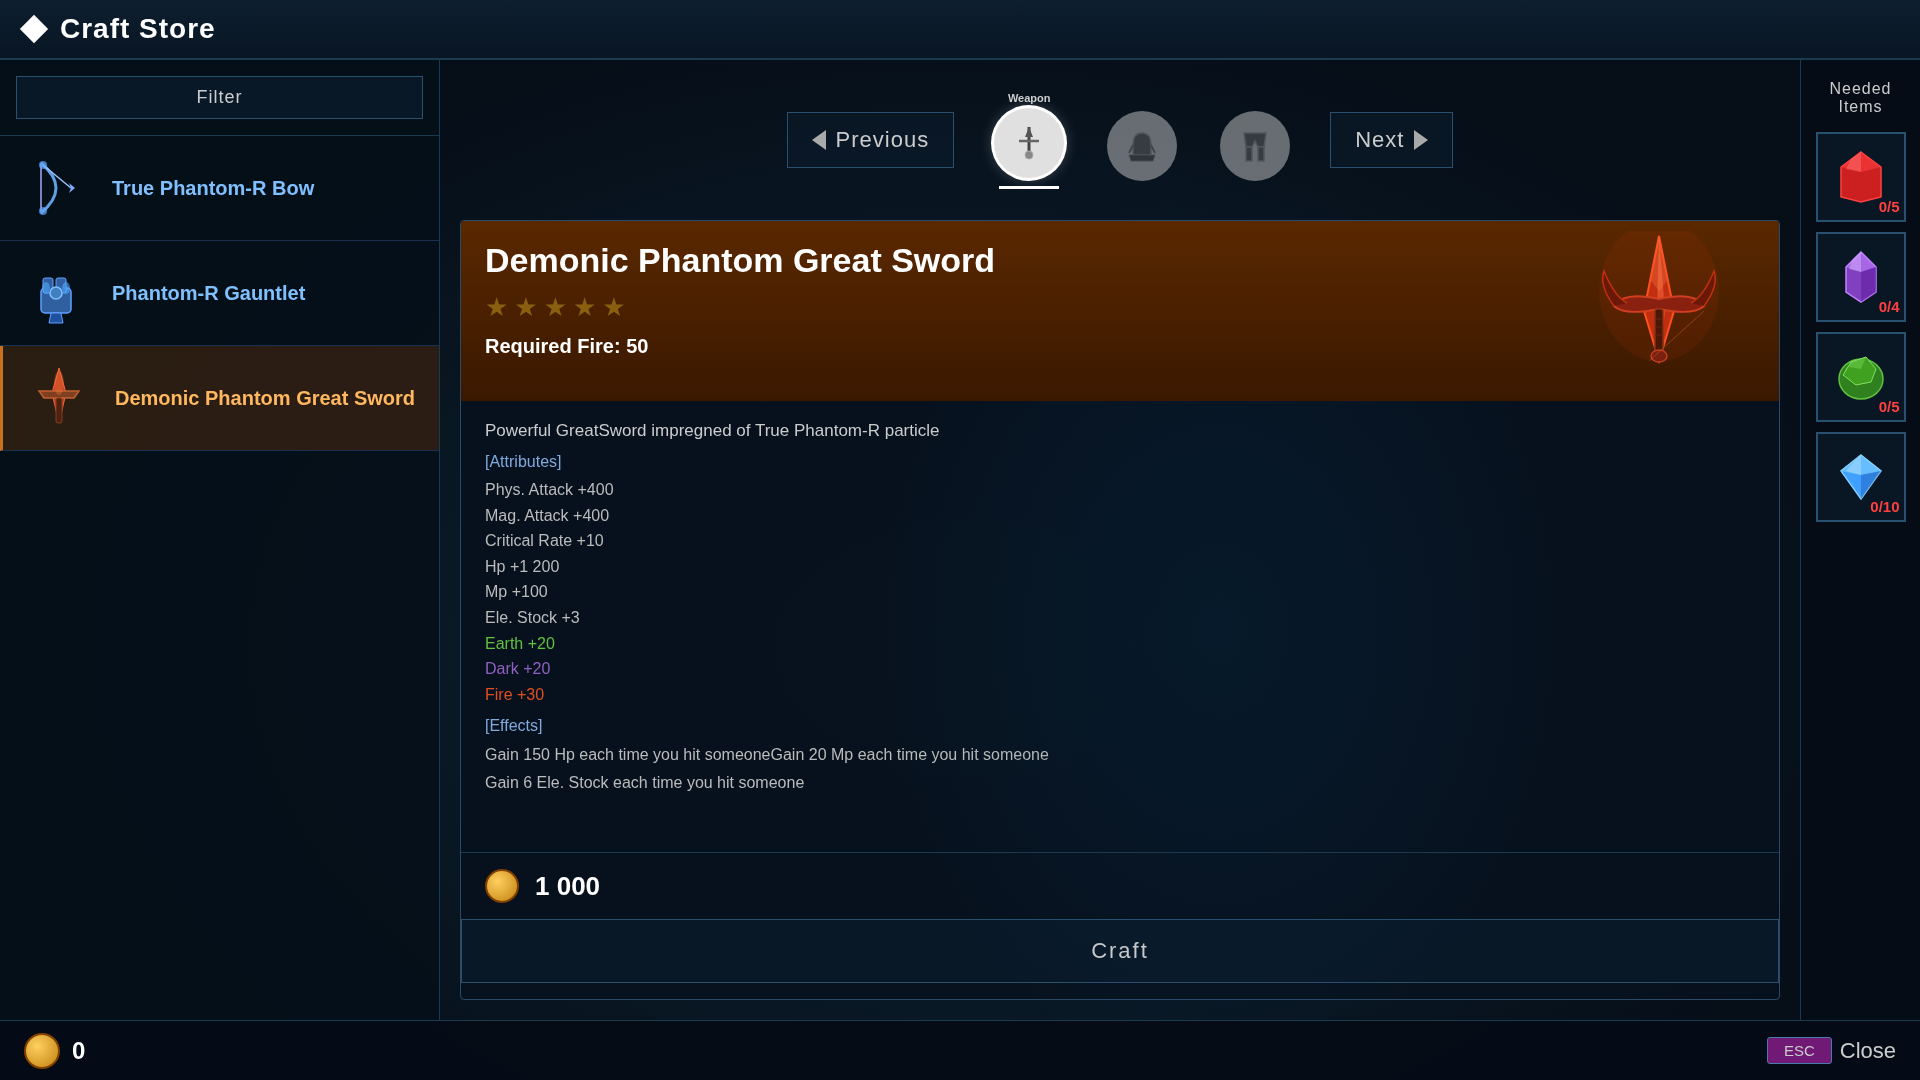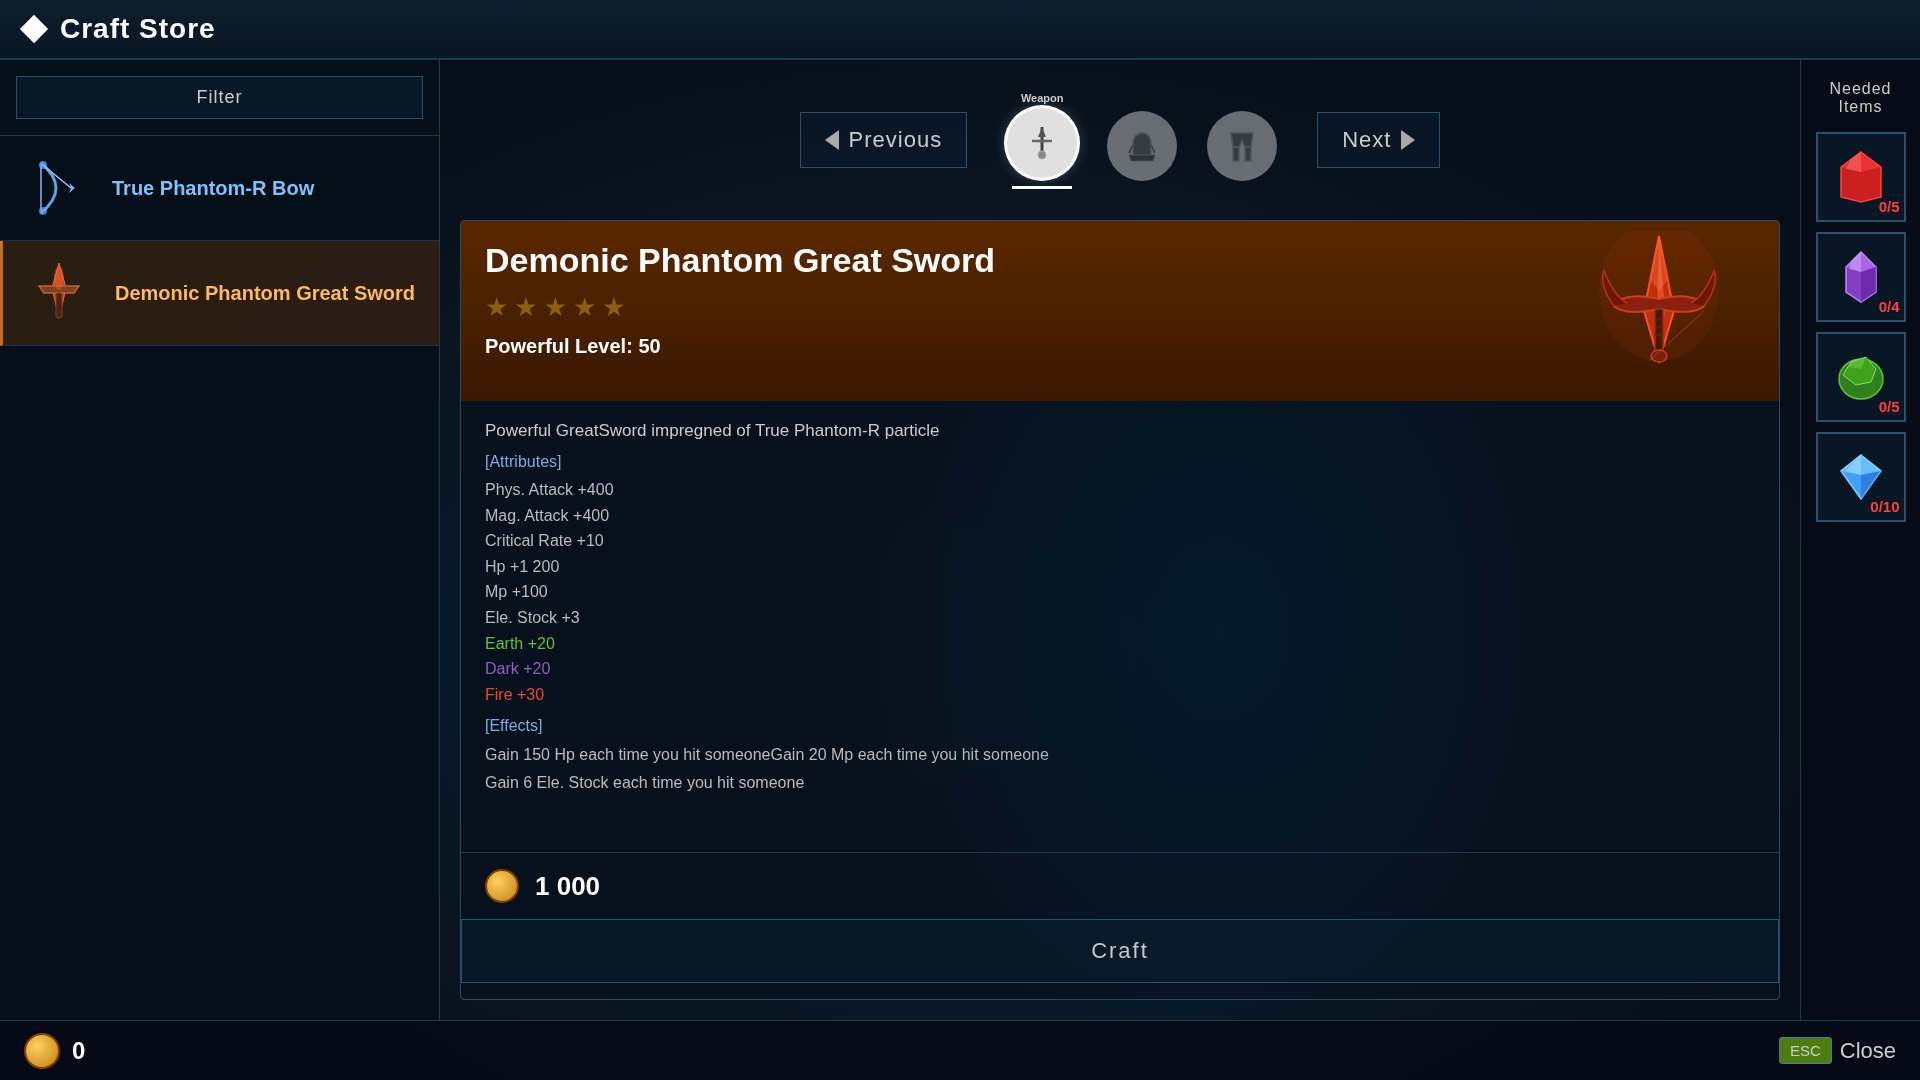--- a/index.html
+++ b/index.html
@@ -177,21 +177,21 @@
     }
     .nav-arrow-right {
       border-top: 10px solid transparent;
       border-bottom: 10px solid transparent;
       border-left: 14px solid #aaa;
     }
 
     .category-icons {
       display: flex;
       align-items: flex-end;
-      gap: 30px;
+      gap: 43px;
       margin: 0 40px;
     }
 
     .cat-icon {
       display: flex;
       flex-direction: column;
       align-items: center;
       cursor: pointer;
       opacity: 0.5;
       transition: opacity 0.2s;
@@ -417,25 +417,25 @@
       font-size: 24px;
       font-weight: 700;
       color: #fff;
     }
     .close-btn-area {
       display: flex;
       align-items: center;
       gap: 8px;
     }
     .esc-badge {
-      background: #4d7c0f;
+      background: #701a75;
       border: 1px solid #4a7aaa;
       color: #ccc;
       font-size: 15px;
-      padding: 4px 10px;
+      padding: 4px 16px;
       border-radius: 3px;
     }
     .close-label {
       font-size: 22px;
       color: #ccc;
       cursor: pointer;
     }
   </style>
 </head>
 <body>
@@ -463,20 +463,34 @@
               <line x1="20" y1="10" x2="20" y2="60" stroke="#8080c0" stroke-width="2"></line>
               <line x1="22" y1="12" x2="50" y2="35" stroke="#a0c0ff" stroke-width="1.5"></line>
               <polygon points="48,30 54,35 48,40 50,35" fill="#80aaff"></polygon>
               <circle cx="22" cy="12" r="4" fill="#60aaff" opacity="0.7"></circle>
               <circle cx="22" cy="58" r="4" fill="#60aaff" opacity="0.7"></circle>
             </svg>
           </div>
           <span class="item-name">True Phantom-R Bow</span>
         </div>
 
+        <div class="list-item blue-item">
+          <div class="item-icon">
+            <svg width="70" height="70" viewBox="0 0 70 70">
+              <rect x="20" y="30" width="30" height="25" rx="4" fill="#3060a0" stroke="#60a0ff" stroke-width="1.5"></rect>
+              <rect x="22" y="20" width="10" height="15" rx="2" fill="#3060a0" stroke="#60a0ff" stroke-width="1"></rect>
+              <rect x="35" y="20" width="10" height="15" rx="2" fill="#3060a0" stroke="#60a0ff" stroke-width="1"></rect>
+              <circle cx="35" cy="35" r="6" fill="#4080c0" stroke="#80c0ff" stroke-width="1.5"></circle>
+              <path d="M30,55 L40,55 L42,65 L28,65 Z" fill="#2050a0" stroke="#60a0ff" stroke-width="1"></path>
+              <ellipse cx="25" cy="30" rx="4" ry="6" fill="#50aaff" opacity="0.6"></ellipse>
+              <ellipse cx="45" cy="30" rx="4" ry="6" fill="#50aaff" opacity="0.6"></ellipse>
+            </svg>
+          </div>
+          <span class="item-name">Phantom-R Gauntlet</span>
+        </div>
 
 
         <div class="list-item active">
           <div class="item-icon">
             <svg width="70" height="70" viewBox="0 0 70 70">
 
               <polygon points="35,5 42,30 35,60 28,30" fill="#c04020" stroke="#ff6040" stroke-width="1"></polygon>
 
               <polygon points="15,28 55,28 50,35 20,35" fill="#804020" stroke="#c06030" stroke-width="1.5"></polygon>
 
@@ -550,21 +564,21 @@
         <div class="detail-header">
           <div class="detail-title">Demonic Phantom Great Sword</div>
           <div class="stars">
             <span class="star">★</span>
             <span class="star">★</span>
             <span class="star">★</span>
             <span class="star">★</span>
             <span class="star">★</span>
           </div>
           <div class="required-level">
-            <span>Powerful Level:</span>&nbsp;<span>50</span>
+            <span>Required Fire:</span>&nbsp;<span>50</span>
           </div>
 
           <div class="weapon-image">
             <svg width="200" height="160" viewBox="0 0 200 160">
 
               <ellipse cx="100" cy="60" rx="60" ry="70" fill="#ff4010" opacity="0.08"></ellipse>
 
               <polygon points="100,5 115,80 100,130 85,80" fill="#c03010" stroke="#ff5020" stroke-width="2"></polygon>
 
               <polygon points="100,5 106,80 100,130 98,80" fill="#ff7040" opacity="0.5"></polygon>

